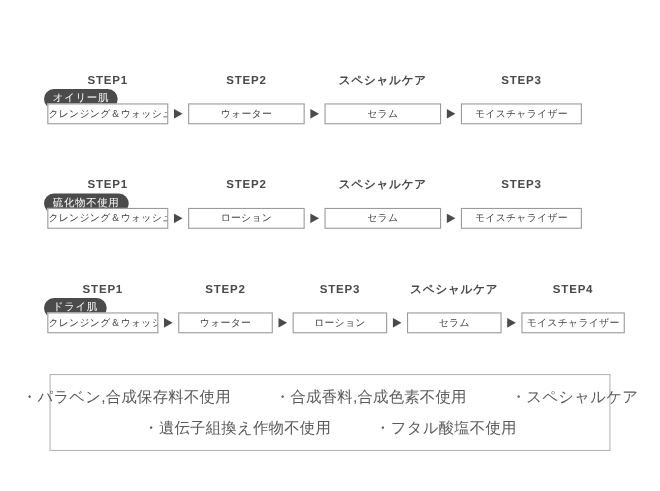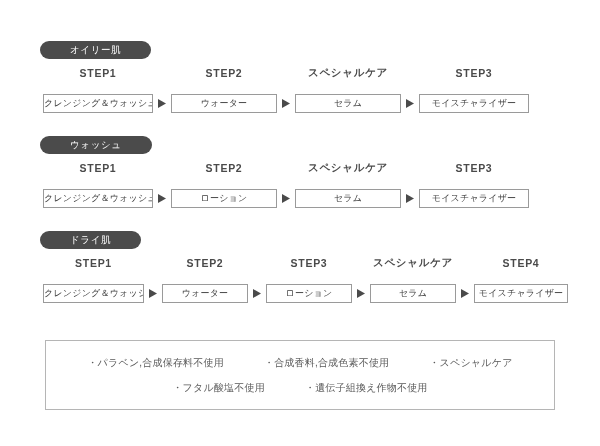--- a/index.html
+++ b/index.html
@@ -17,29 +17,30 @@
     width: 600px;
     height: 446px;
     background: #ffffff;
   }
 
   
   .badge {
     position: absolute;
     left: 40px;
     height: 18px;
-    padding: 0 30px;
+    padding: 0 8px;
     border-radius: 9px;
     background: #4b4b4b;
     color: #ffffff;
     font-size: 9.5px;
     line-height: 18px;
     letter-spacing: 0.6px;
     white-space: nowrap;
     text-align: center;
+    margin-top: 40px;
   }
 
   
   .section { position: absolute; left: 0; width: 600px; }
 
   .steps-labels,
   .steps-boxes {
     position: absolute;
     left: 43px;
     width: 515px;
@@ -98,21 +99,21 @@
 
   .claims-line {
     display: flex;
     justify-content: center;
     align-items: center;
     white-space: nowrap;
   }
   .claims-line + .claims-line { margin-top: 11px; }
 
   .claim {
-    font-size: 10px;
+    font-size: 14px;
     color: #5a5a5a;
     letter-spacing: 0.2px;
   }
   .claim + .claim { margin-left: 40px; }
 </style>
 </head>
 <body>
 
 <div id="page">
 
@@ -143,21 +144,21 @@
           </div>
           <div class="step-box" style="flex: 0 0 106px;">セラム</div>
           <div class="arrow">
             <svg width="8" height="9" viewBox="0 0 8 9" aria-hidden="true">
               <polygon points="0,0 8,4.5 0,9" fill="#4a4a4a"></polygon>
             </svg>
           </div>
           <div class="step-box" style="flex: 0 0 110px;">モイスチャライザー</div>
         </div>
       </div>
-      <div class="badge" style="top: 136px;">ウォッシュ</div>
+      <div class="badge" style="top: 136px;">硫化物不使用</div>
       <div class="section" style="top: 161px; height: 40px;">
         <div class="steps-labels">
           <div class="step-label" style="flex: 0 0 110px;">STEP1</div>
           <div class="arrow" style="visibility: hidden;"></div>
           <div class="step-label" style="flex: 0 0 106px;">STEP2</div>
           <div class="arrow" style="visibility: hidden;"></div>
           <div class="step-label" style="flex: 0 0 106px;">スペシャルケア</div>
           <div class="arrow" style="visibility: hidden;"></div>
           <div class="step-label" style="flex: 0 0 110px;">STEP3</div>
         </div>
@@ -226,18 +227,18 @@
       </div>
     </div>
 
   <div id="claims-box">
       <div class="claims-line">
         <span class="claim">・パラベン,合成保存料不使用</span>
         <span class="claim">・合成香料,合成色素不使用</span>
         <span class="claim">・スペシャルケア</span>
       </div>
       <div class="claims-line">
+        <span class="claim">・遺伝子組換え作物不使用</span>
         <span class="claim">・フタル酸塩不使用</span>
-        <span class="claim">・遺伝子組換え作物不使用</span>
       </div>
     </div>
 
 </div>
 
 </body></html>

